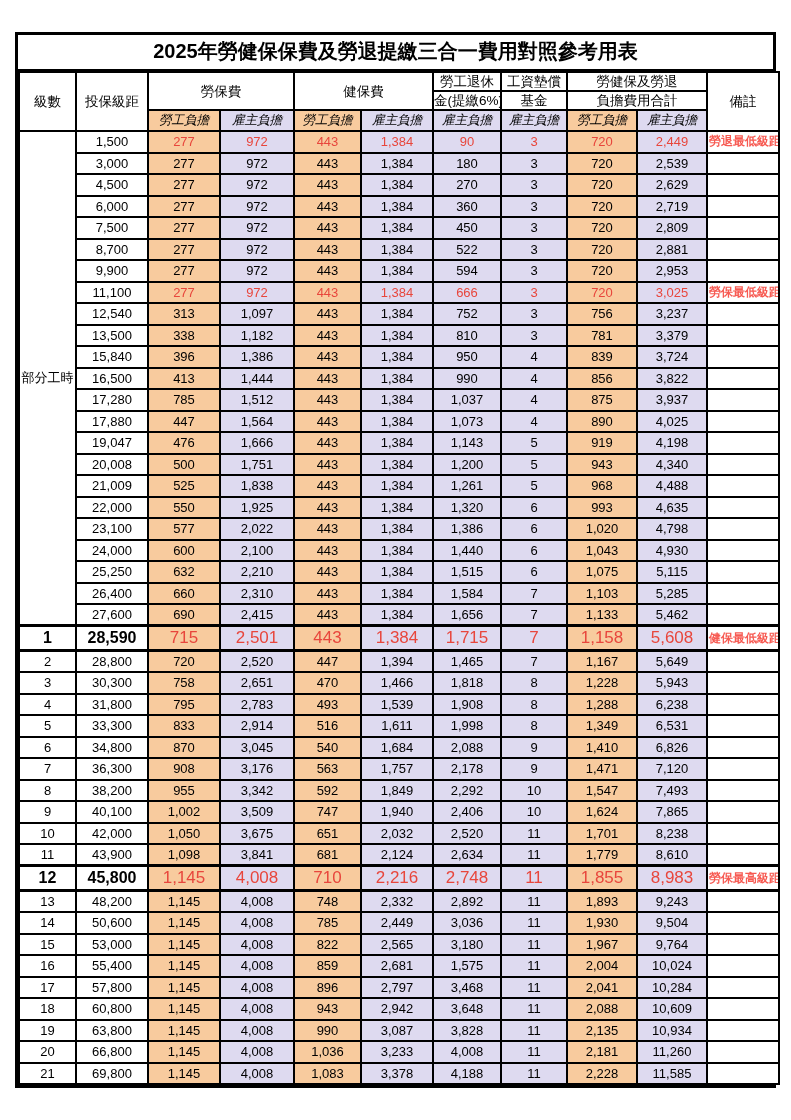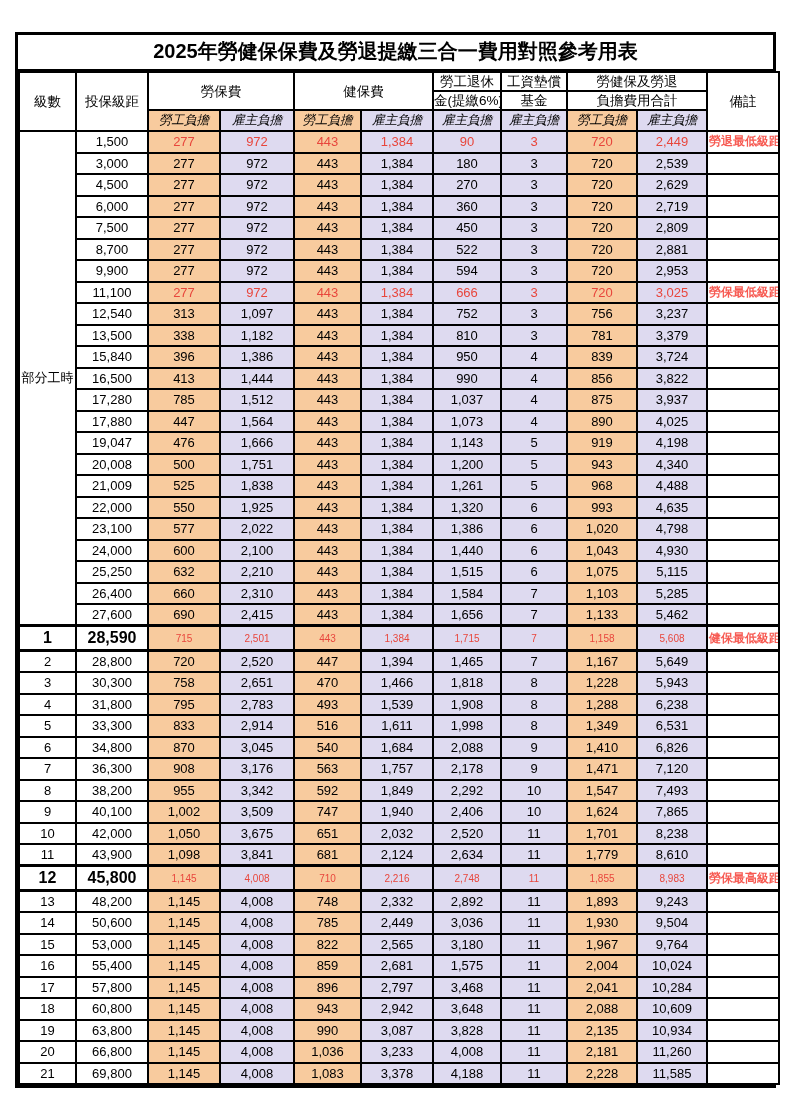--- a/index.html
+++ b/index.html
@@ -49,21 +49,21 @@
   tbody td.note-cell {
     font-size: 12px; font-weight: bold; color: var(--note-red);
     padding: 0 1px;
   }
   tbody td.level-cell, tbody td.bracket-cell { color: #000; }
   tr.red-row td.value-cell { color: var(--red-text); }
   tr.big-row td { height: 25px; border-top-width: 3px; border-bottom-width: 3px; }
   tr.big-row td.level-cell, tr.big-row td.bracket-cell {
     font-size: 16px; font-weight: bold;
   }
-  tr.big-row td.value-cell { font-size: 10px; }
+  tr.big-row td.value-cell { font-size: 17px; }
 </style>
 </head>
 <body>
 
 <div class="sheet">
   <div class="title-block">
     <div class="title">2025年勞健保保費及勞退提繳三合一費用對照參考用表</div>
   </div>
 
   <table>

